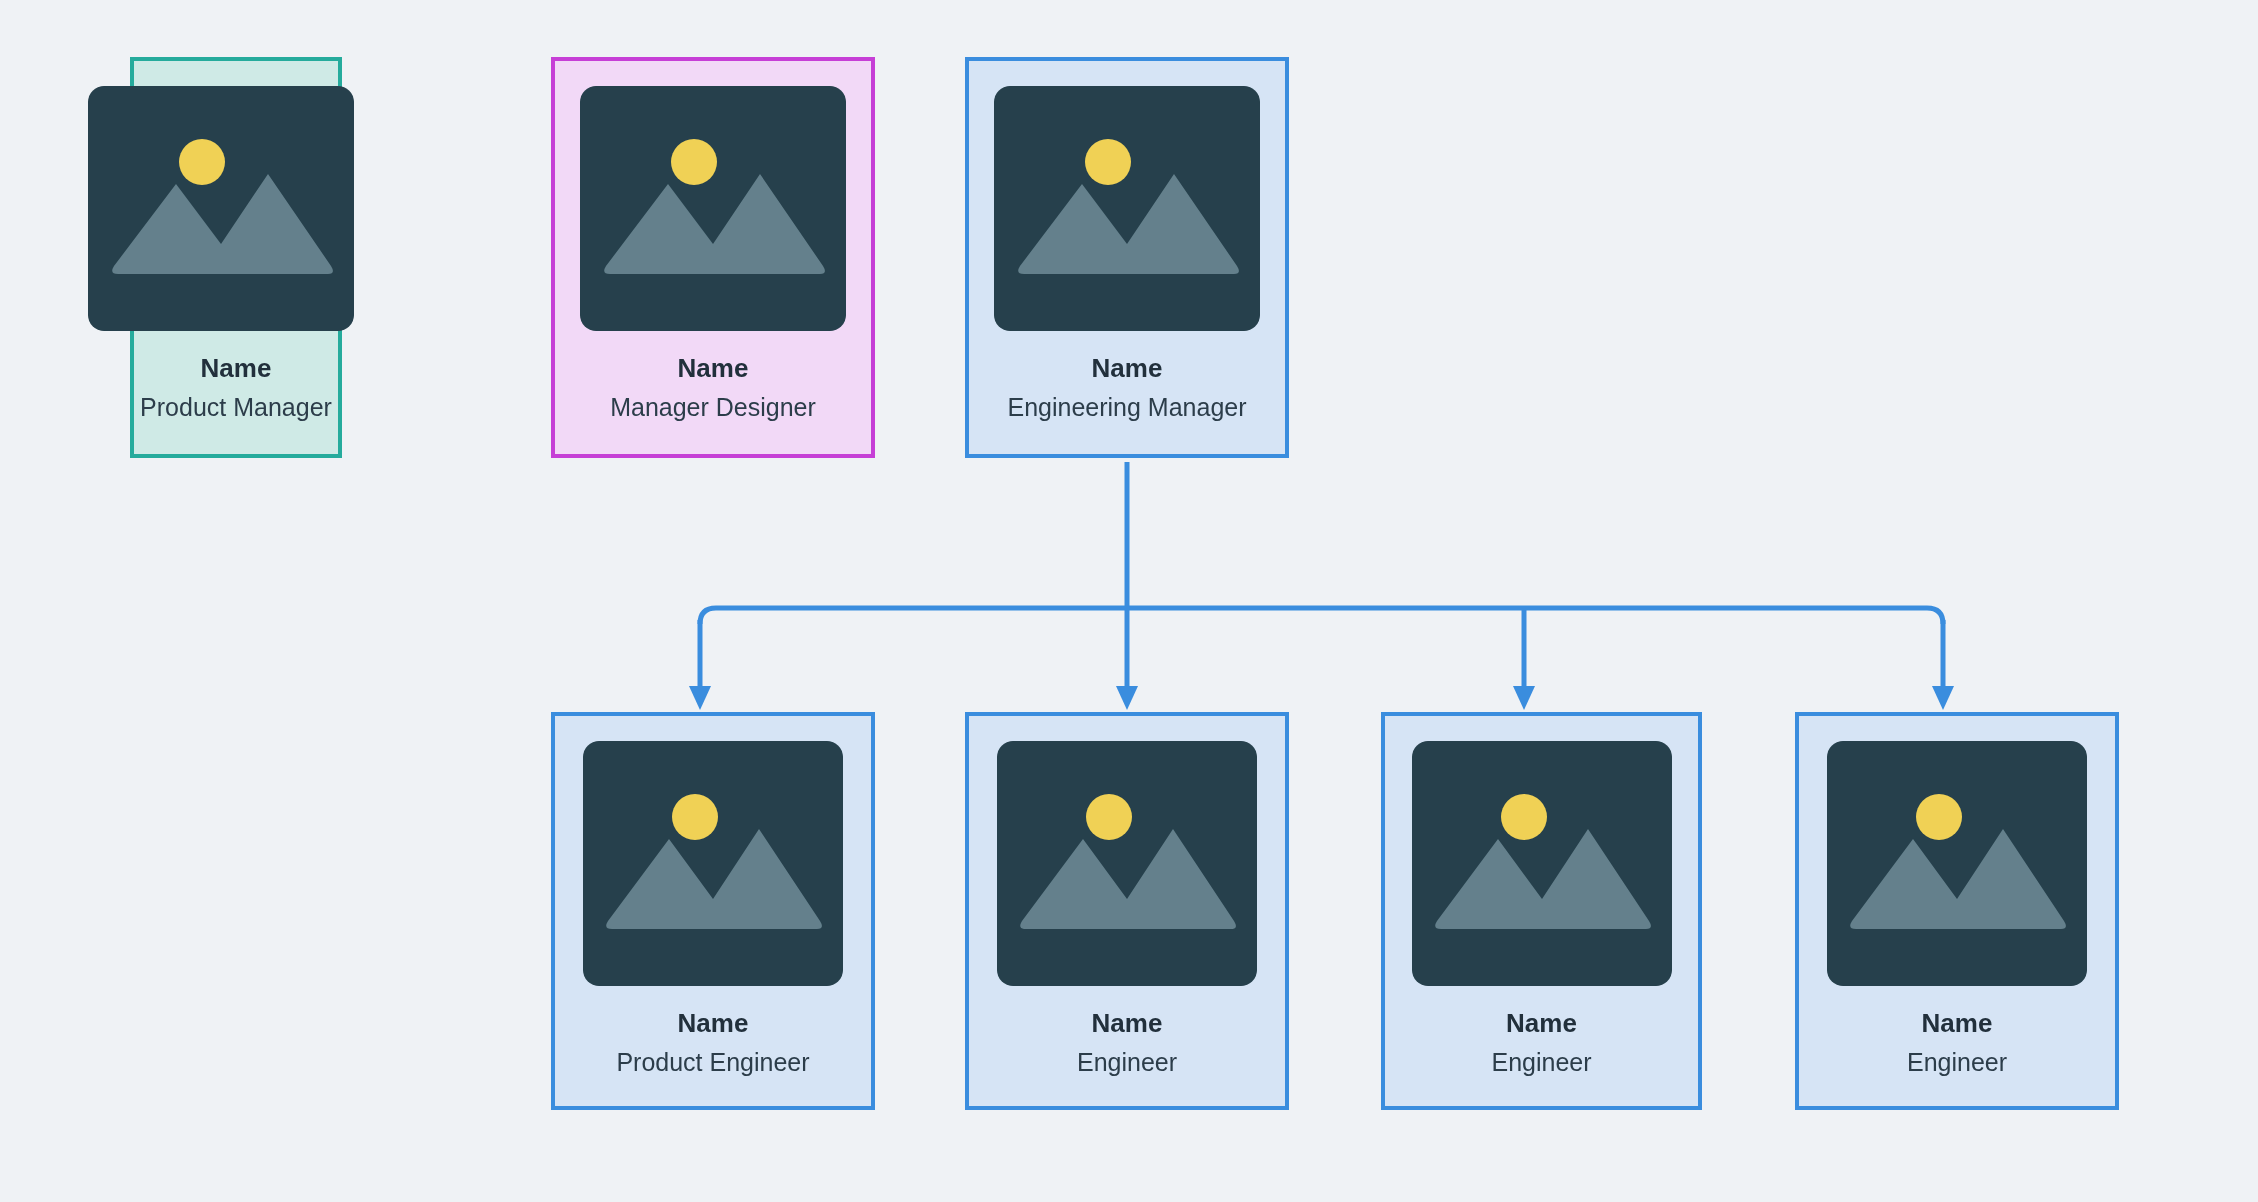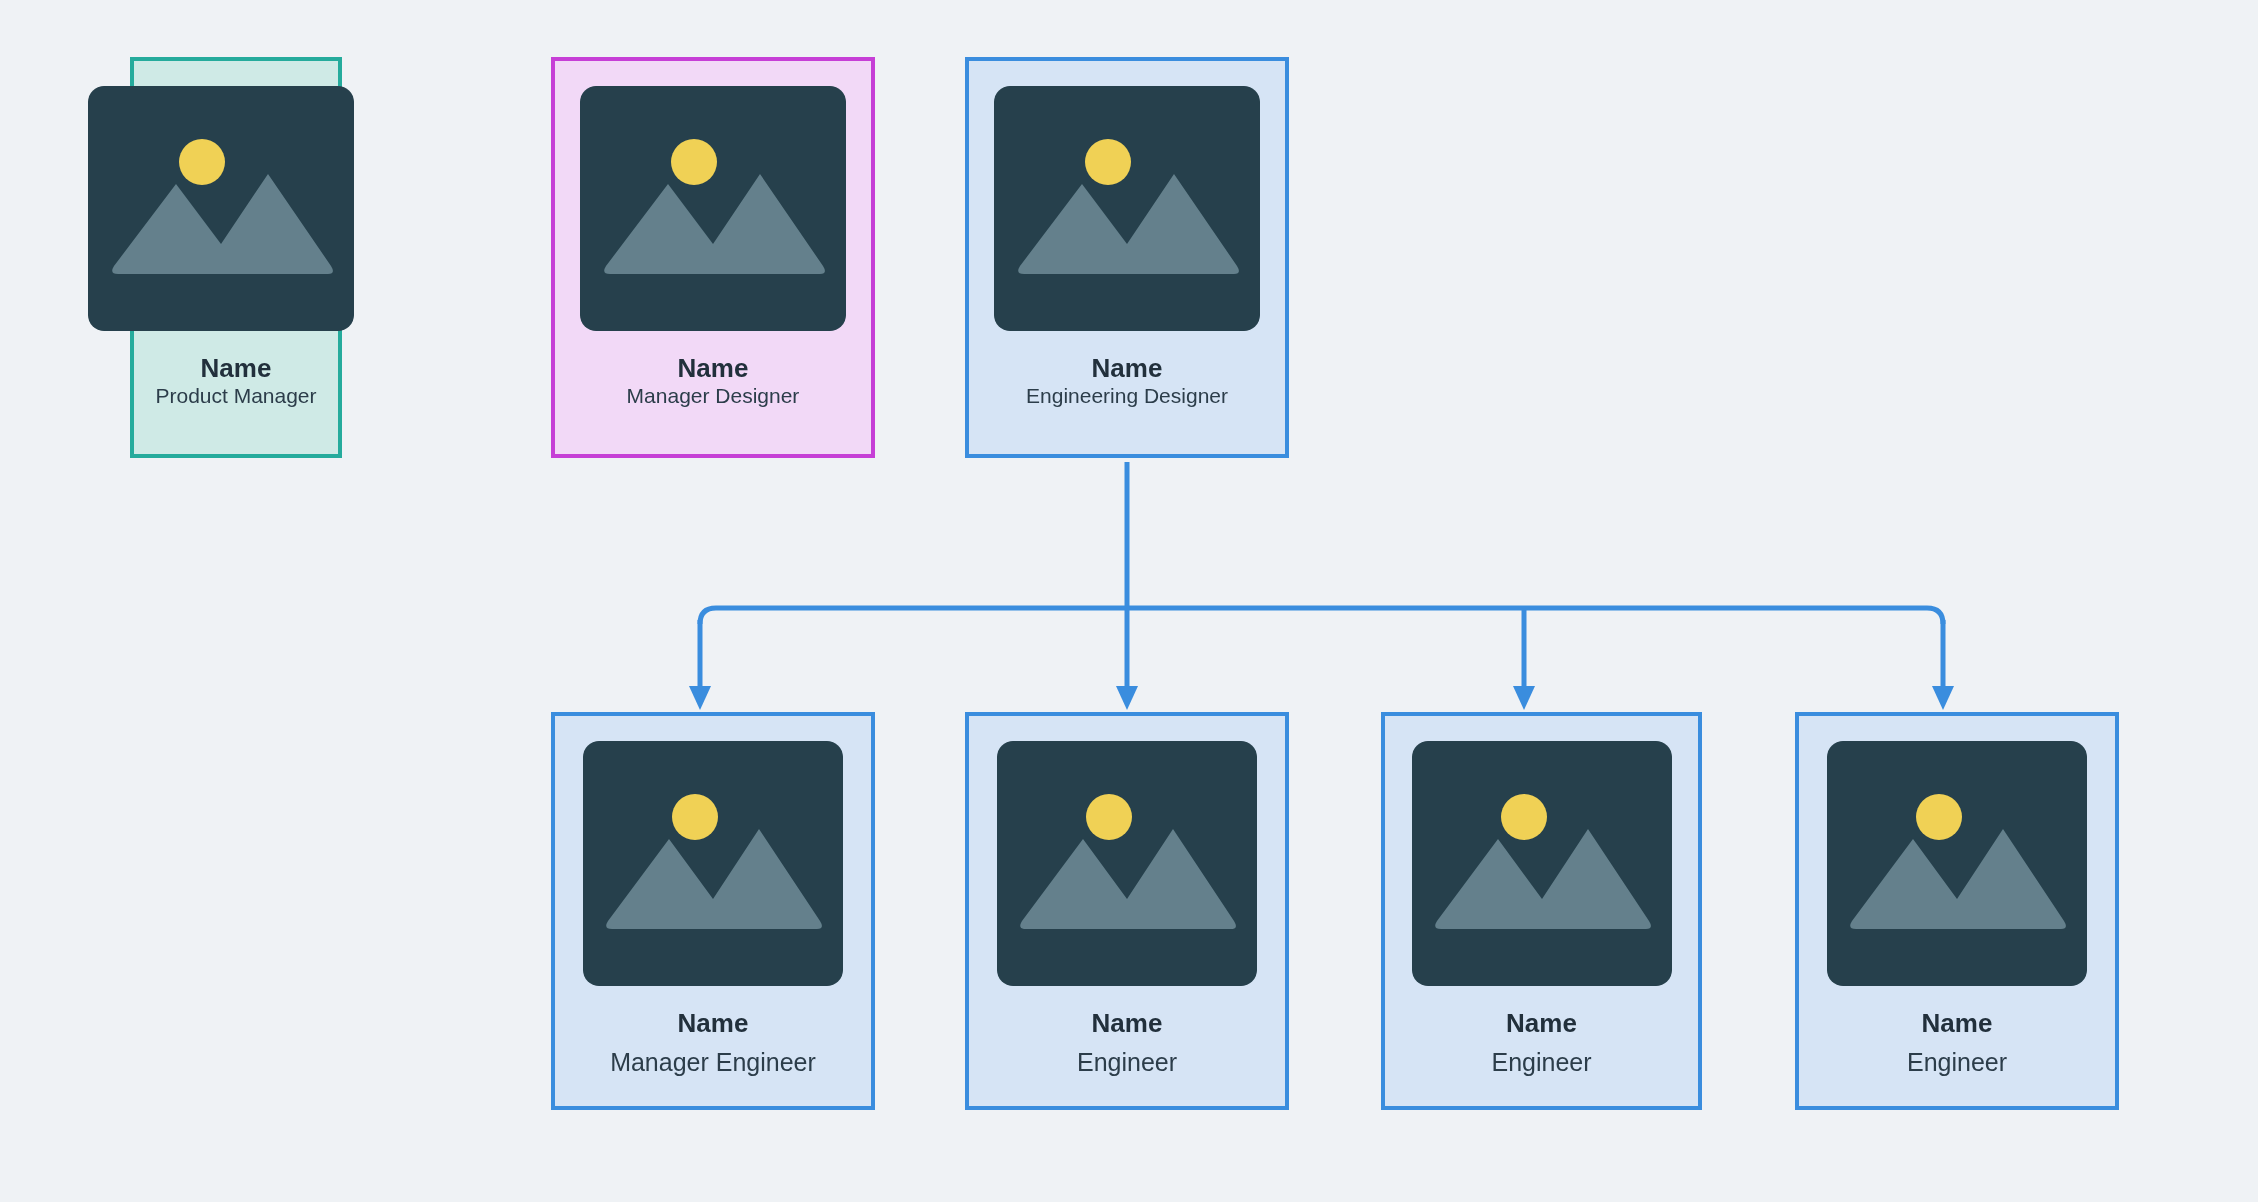--- a/index.html
+++ b/index.html
@@ -57,21 +57,21 @@
   }
   .card-role {
     font-weight: normal;
     color: #2c3d4a;
     white-space: nowrap;
   }
 
   
   .row-top .card-photo { width: 266px; height: 245px; margin-top: 25px; }
   .row-top .card-name  { font-size: 26px; margin-top: 22px; }
-  .row-top .card-role  { font-size: 21px; }
+  .row-top .card-role  { font-size: 25px; margin-top: 9px; }
 
   
   .row-bottom .card-photo { width: 260px; height: 245px; margin-top: 25px; }
   .row-bottom .card-name  { font-size: 26px; margin-top: 22px; }
   .row-bottom .card-role  { font-size: 25px; margin-top: 9px; }
 
   .photo-svg { display: block; width: 100%; height: 100%; }
 </style>
 </head>
 <body>
@@ -135,36 +135,36 @@
               background:#d6e4f5; border:4px solid #3a8dde;">
     <div class="card-photo" style="width:266px; height:245px;">
       <svg class="photo-svg" viewBox="0 0 266 245" xmlns="http://www.w3.org/2000/svg">
         <rect x="0" y="0" width="266" height="245" rx="16" fill="#26404c"></rect>
         <circle cx="114" cy="76" r="23" fill="#f0d155"></circle>
         <path fill="#64808c" d="M 26 180 L 88 98 L 133 158 L 180 88 L 243 180 Q 248 188 240 188 L 30 188 Q 21 188 26 180 Z"></path>
       </svg>
     </div>
     <div class="card-text">
       <div class="card-name">Name</div>
-      <div class="card-role">Engineering Designer</div>
+      <div class="card-role">Engineering Manager</div>
     </div>
   </div>
 
   <div class="card row-bottom" style="left:551px; top:712px; width:324px; height:398px;
               background:#d6e4f5; border:4px solid #3a8dde;">
     <div class="card-photo" style="width:260px; height:245px;">
       <svg class="photo-svg" viewBox="0 0 260 245" xmlns="http://www.w3.org/2000/svg">
         <rect x="0" y="0" width="260" height="245" rx="16" fill="#26404c"></rect>
         <circle cx="112" cy="76" r="23" fill="#f0d155"></circle>
         <path fill="#64808c" d="M 25 180 L 86 98 L 130 158 L 176 88 L 237 180 Q 242 188 234 188 L 29 188 Q 20 188 25 180 Z"></path>
       </svg>
     </div>
     <div class="card-text">
       <div class="card-name">Name</div>
-      <div class="card-role">Manager Engineer</div>
+      <div class="card-role">Product Engineer</div>
     </div>
   </div>
 
   <div class="card row-bottom" style="left:965px; top:712px; width:324px; height:398px;
               background:#d6e4f5; border:4px solid #3a8dde;">
     <div class="card-photo" style="width:260px; height:245px;">
       <svg class="photo-svg" viewBox="0 0 260 245" xmlns="http://www.w3.org/2000/svg">
         <rect x="0" y="0" width="260" height="245" rx="16" fill="#26404c"></rect>
         <circle cx="112" cy="76" r="23" fill="#f0d155"></circle>
         <path fill="#64808c" d="M 25 180 L 86 98 L 130 158 L 176 88 L 237 180 Q 242 188 234 188 L 29 188 Q 20 188 25 180 Z"></path>

